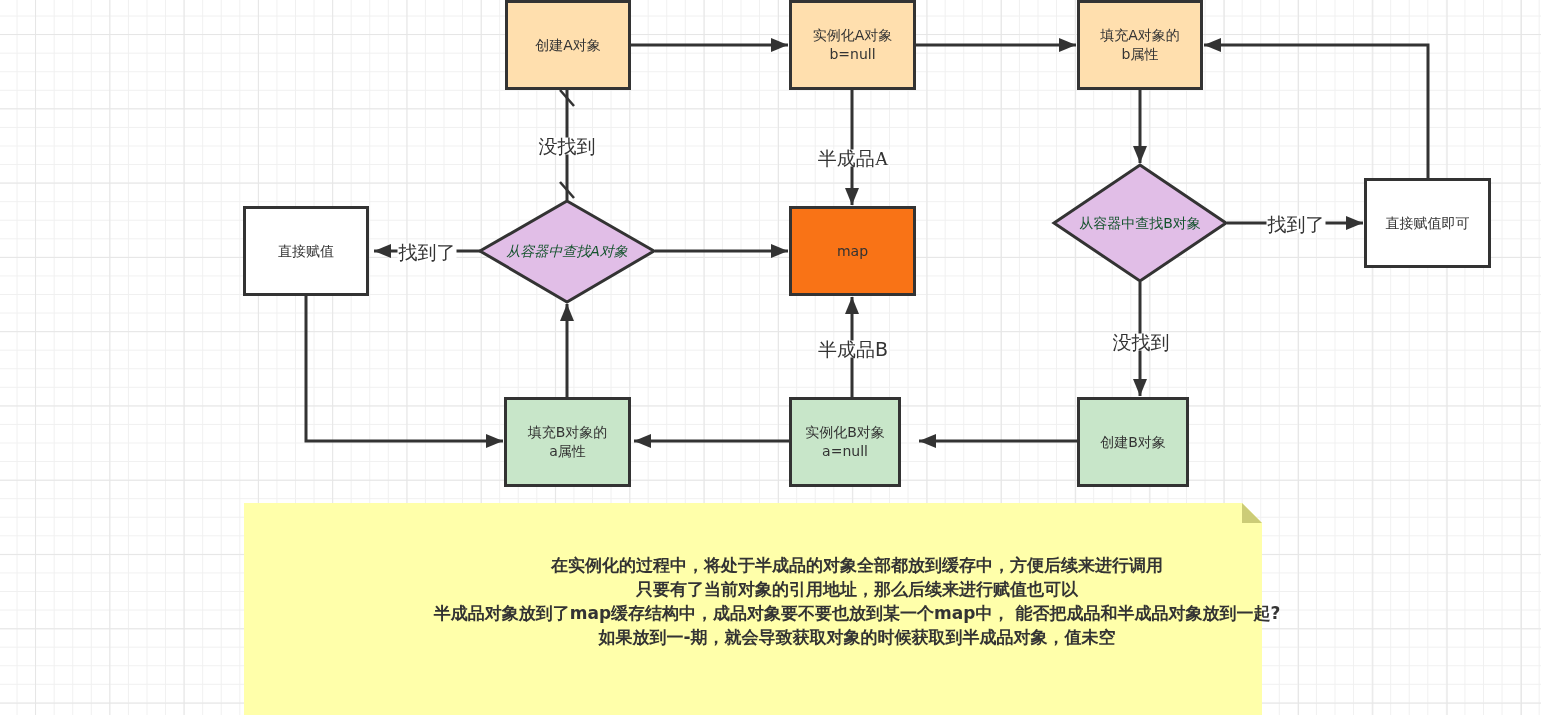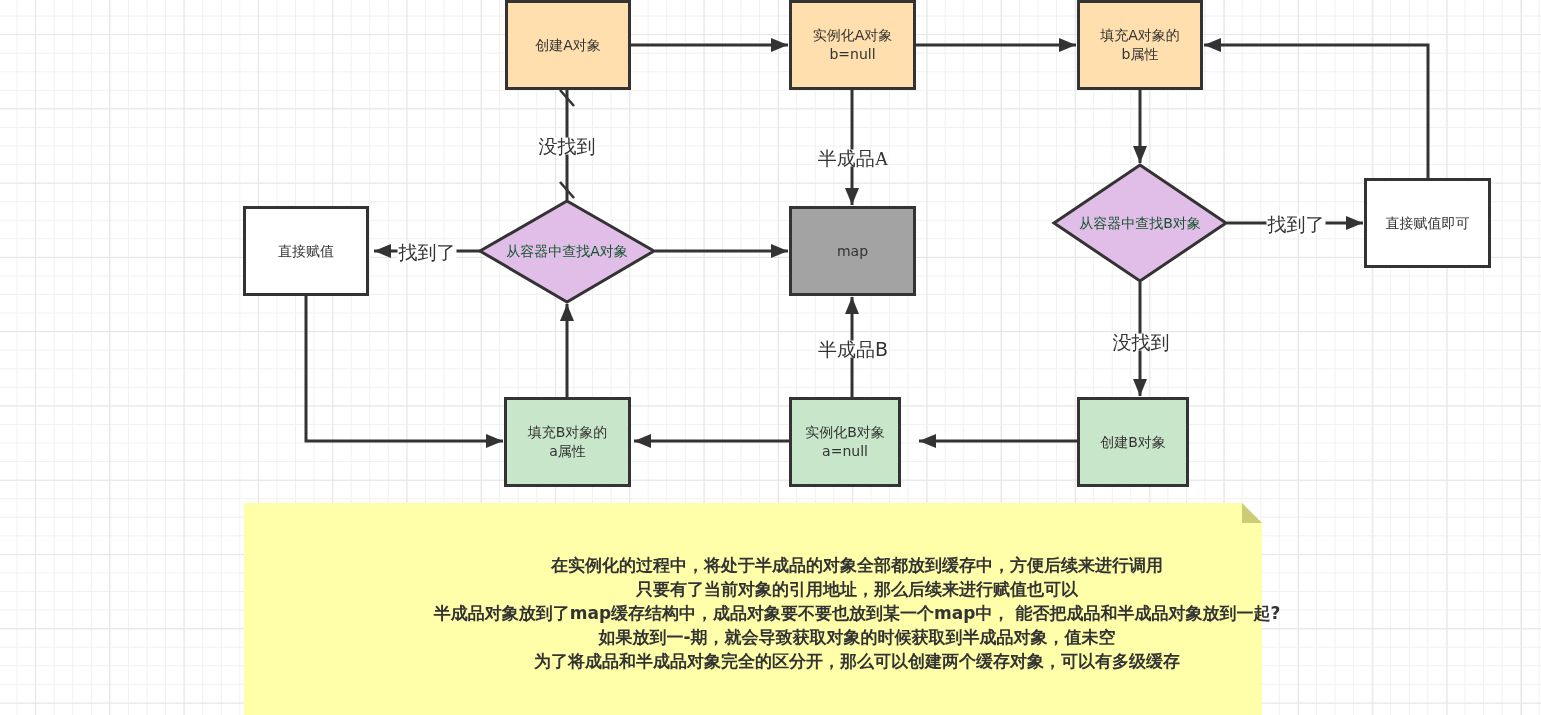--- a/index.html
+++ b/index.html
@@ -19,21 +19,21 @@
   #canvas { position: absolute; left: 0; top: 0; width: 1541px; height: 715px; }
   .node {
     position: absolute; box-sizing: border-box;
     border: 3px solid #333333;
     display: flex; align-items: center; justify-content: center;
     flex-direction: column; text-align: center;
     font-size: 14px; line-height: 19px; color: #333333;
   }
   .node span { display: block; white-space: nowrap; }
   .fill-orange-light { background: #ffdfae; }
-  .fill-orange { background: #a3a3a3; }
+  .fill-orange { background: #f97316; }
   .fill-green { background: #c8e6c9; }
   .fill-white { background: #ffffff; }
   .diamond-label {
     position: absolute; font-size: 14px; color: #14532d;
     transform: translate(-50%, -50%); white-space: nowrap;
   }
   .edge-label {
     position: absolute; font-size: 19px; color: #333333; background: #ffffff;
     transform: translate(-50%, -50%); white-space: nowrap; padding: 0 1px; line-height: 17px;
   }
@@ -132,31 +132,30 @@
   <span>a属性</span>
 </div>
 <div class="node fill-green" style="left:789px;top:397px;width:112px;height:90px;">
   <span>实例化B对象</span>
   <span>a=null</span>
 </div>
 <div class="node fill-green" style="left:1077px;top:397px;width:112px;height:90px;">
   <span>创建B对象</span>
 </div>
 
-<div class="diamond-label" style="left:567px;top:252px;">从容器中查找A对象</div>
+<div class="diamond-label" style="left:567px;top:252px;font-style:italic;">从容器中查找A对象</div>
 <div class="diamond-label" style="left:1140px;top:224px;">从容器中查找B对象</div>
 
 <div class="edge-label" style="left:567px;top:146px;">没找到</div>
 <div class="edge-label" style="left:853px;top:158px;font-family:Liberation Serif, serif;">半成品A</div>
 <div class="edge-label" style="left:427px;top:252px;">找到了</div>
 <div class="edge-label" style="left:1296px;top:224px;">找到了</div>
 <div class="edge-label" style="left:1141px;top:342px;">没找到</div>
 <div class="edge-label" style="left:853px;top:349px;">半成品B</div>
 
 <div class="note"></div>
 <div class="note-fold"></div>
 <div class="note-text">
   <div>在实例化的过程中，将处于半成品的对象全部都放到缓存中，方便后续来进行调用</div>
   <div>只要有了当前对象的引用地址，那么后续来进行赋值也可以</div>
   <div>半成品对象放到了map缓存结构中，成品对象要不要也放到某一个map中， 能否把成品和半成品对象放到一起?</div>
   <div>如果放到一-期，就会导致获取对象的时候获取到半成品对象，值未空</div>
-  <div>为了将成品和半成品对象完全的区分开，那么可以创建两个缓存对象，可以有多级缓存</div>
 </div>
 
 </body></html>

